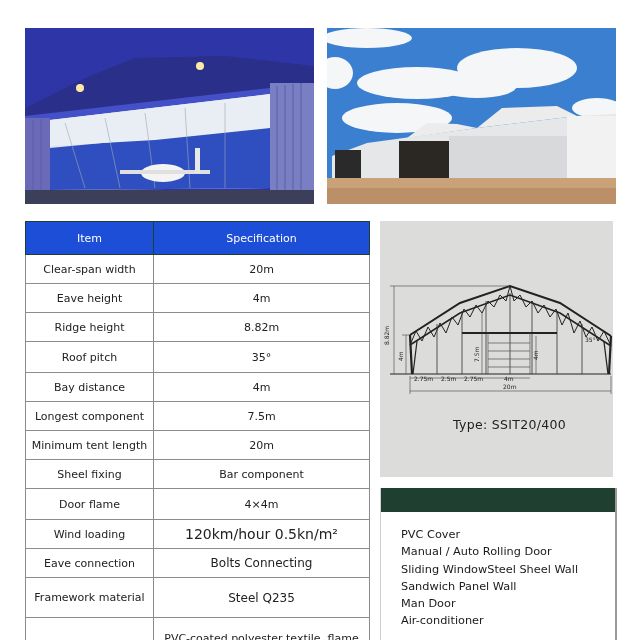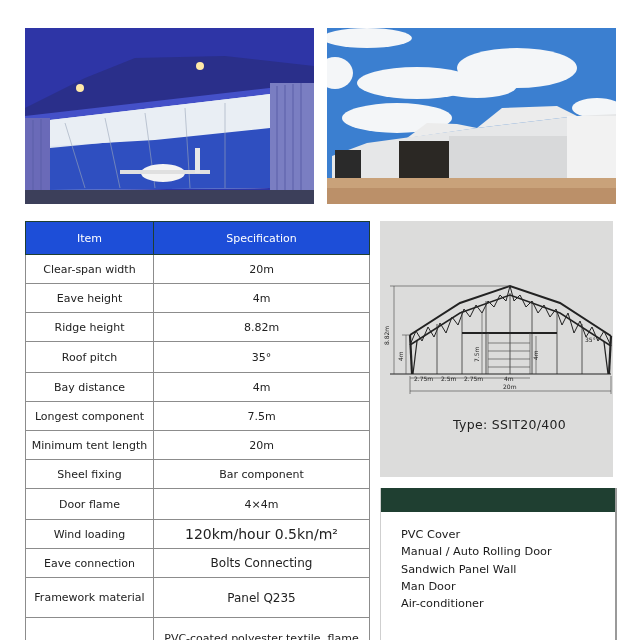--- a/index.html
+++ b/index.html
@@ -130,21 +130,21 @@
     <tr class="r">
         <td class="item">Wind loading</td>
         <td style="font-size:14px">120km/hour  0.5kn/m²</td>
       </tr>
     <tr class="r">
         <td class="item">Eave connection</td>
         <td style="font-size:12px">Bolts Connecting</td>
       </tr>
     <tr class="r" style="height:40px">
         <td class="item">Framework material</td>
-        <td style="font-size:12px">Panel Q235</td>
+        <td style="font-size:12px">Steel Q235</td>
       </tr>
     <tr style="height:60px">
         <td class="item"></td>
         <td style="vertical-align:top;padding-top:14px">PVC-coated polyester textile, flame</td>
       </tr>
   </tbody>
 </table>
 
 <div id="diagram-panel">
   <svg width="233" height="190" viewBox="0 0 233 190" style="position:absolute;left:0;top:0">
@@ -210,17 +210,18 @@
     </g>
   </svg>
   <div id="diagram-type">Type: SSIT20/400</div>
 </div>
 
 <div id="options-panel">
   <div id="options-header"></div>
   <ul id="options-list">
     <li>PVC Cover</li>
     <li>Manual / Auto Rolling Door</li>
+    <li>Sliding WindowSteel Sheel Wall</li>
     <li>Sandwich Panel Wall</li>
     <li>Man Door</li>
     <li>Air-conditioner</li>
   </ul>
 </div>
 
 </body></html>

